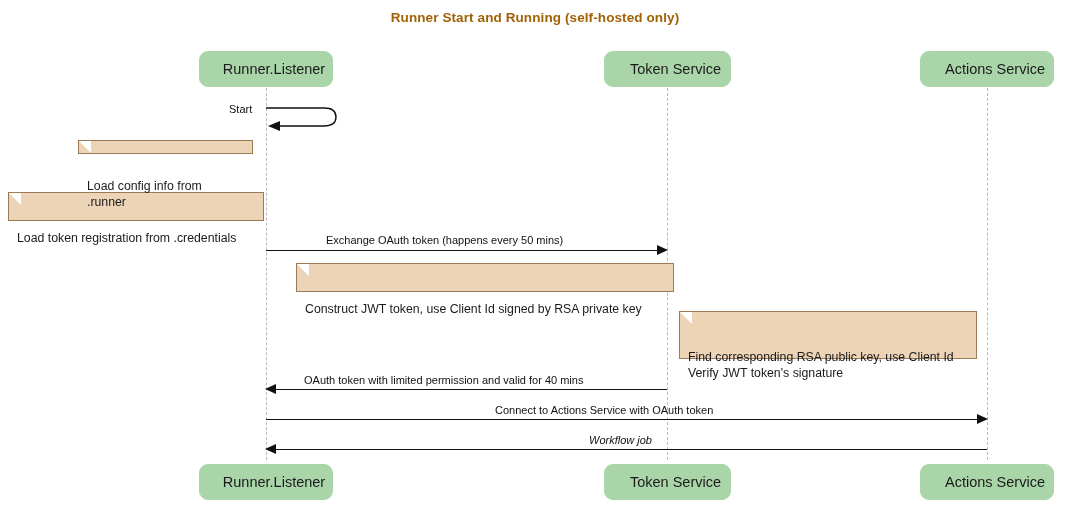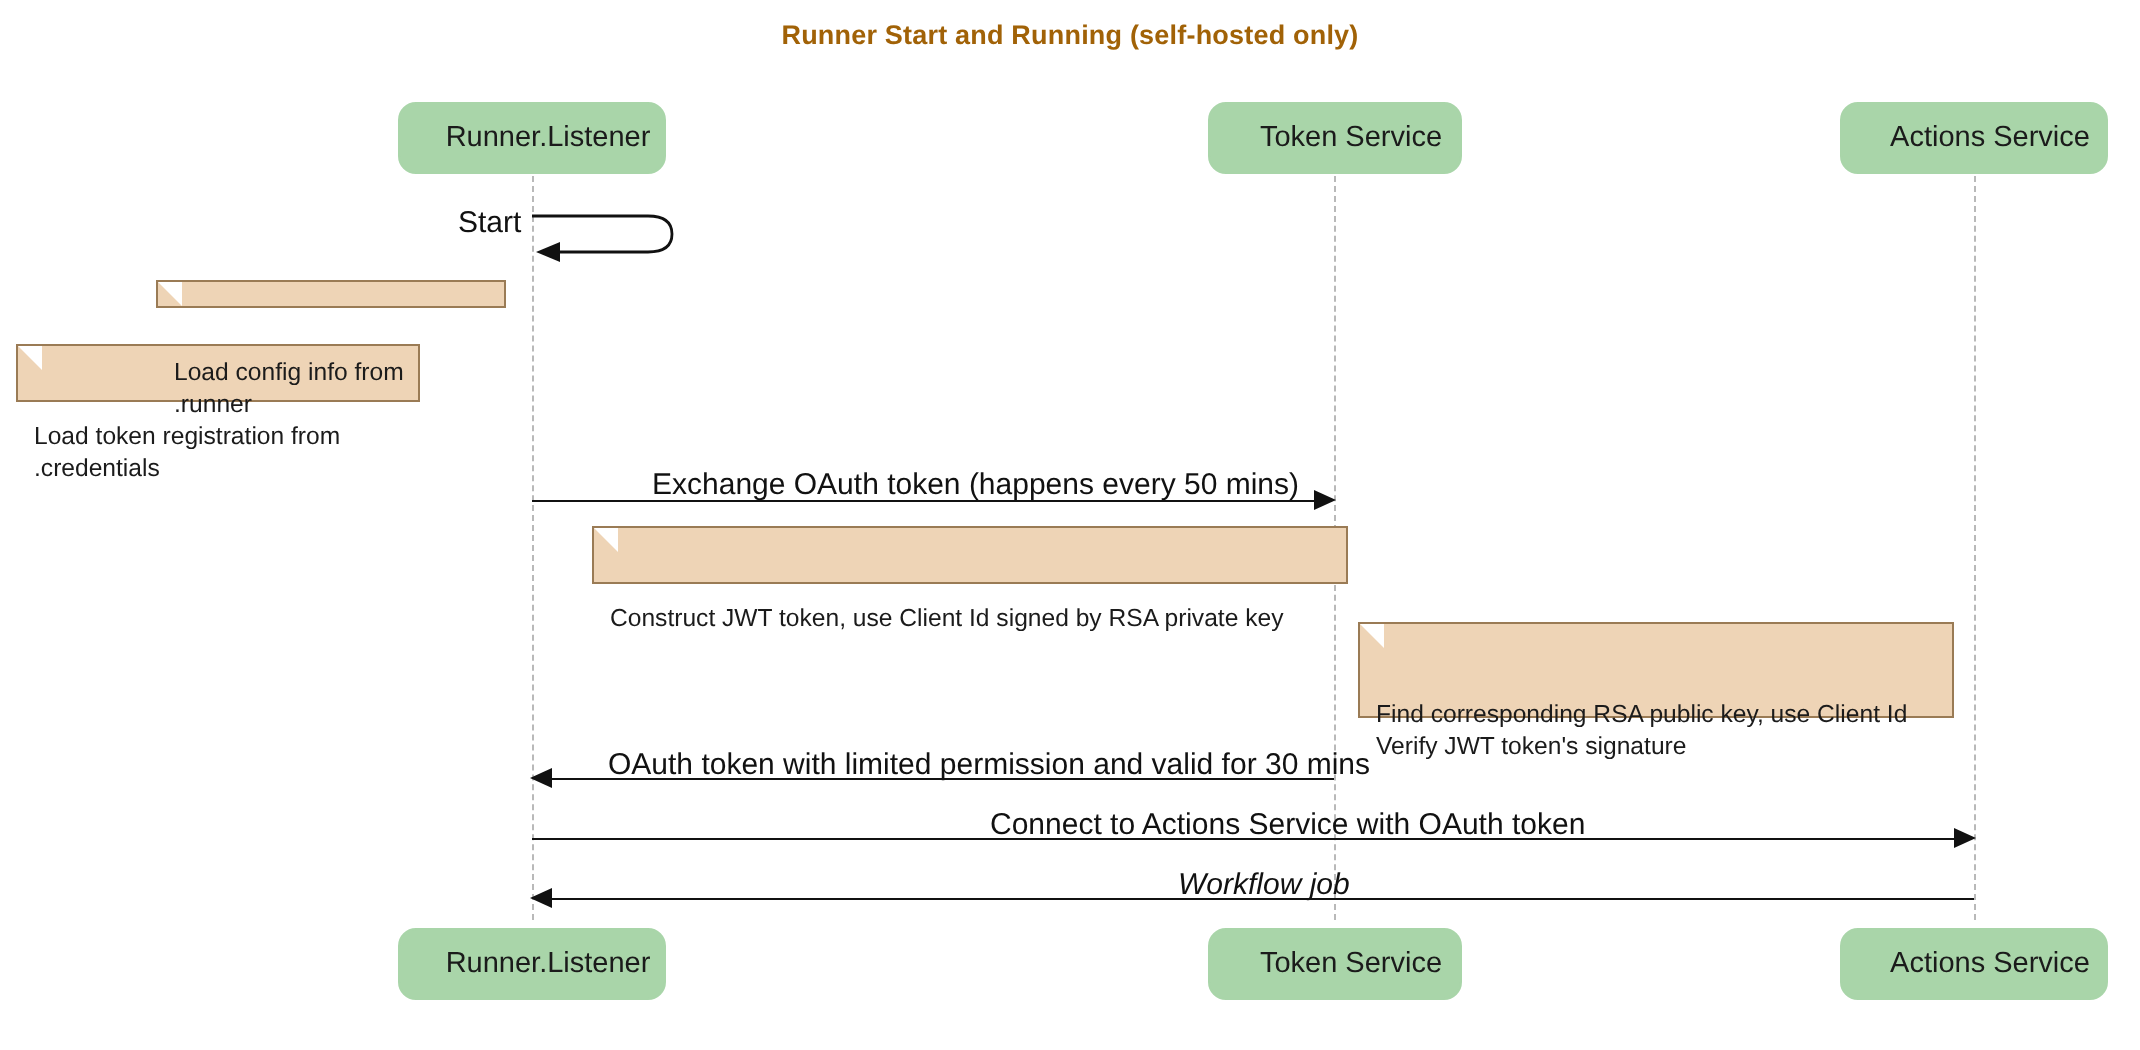--- a/index.html
+++ b/index.html
@@ -83,21 +83,21 @@
   .note-text { position: relative; z-index: 1; display:block; }
 
   
   .msg-line {
     position: absolute;
     height: 0;
     border-top: 1.4px solid #111111;
   }
   .msg-label {
     position: absolute;
-    font-size: 15px;
+    font-size: 11px;
     color: #111111;
     white-space: nowrap;
     background: transparent;
   }
   .arrow-head {
     position: absolute;
     width: 0;
     height: 0;
   }
   .arrow-right {
@@ -144,41 +144,41 @@
       <path d="M0,4 L58,4 Q70,4 70,13 Q70,22 58,22 L12,22" fill="none" stroke="#111111" stroke-width="1.4"></path>
       <polygon points="14,17 14,27 2,22" fill="#111111"></polygon>
     </svg>
   </div>
 
   <div class="note" style="left:78px; top:140px; width:175px; height:14px;">
     <span class="fold-tri"></span>
     <span class="note-text">Load config info from .runner</span>
   </div>
 
-  <div class="note" style="left:8px; top:172px; width:202px; height:29px;">
+  <div class="note" style="left:8px; top:192px; width:256px; height:29px;">
     <span class="fold-tri"></span>
     <span class="note-text">Load token registration from .credentials</span>
   </div>
 
   <div class="msg-label" style="left:326px; top:234px;">Exchange OAuth token (happens every 50 mins)</div>
   <div class="msg-line" style="left:266px; top:250px; width:393px;"></div>
   <div class="arrow-head arrow-right" style="left:657px; top:245px;"></div>
 
   <div class="note" style="left:278px; top:263px; width:378px; height:29px;margin-left:18px;">
     <span class="fold-tri"></span>
     <span class="note-text">Construct JWT token, use Client Id signed by RSA private key</span>
   </div>
 
   <div class="note" style="left:679px; top:311px; width:298px; height:48px;">
     <span class="fold-tri"></span>
     <span class="note-text">Find corresponding RSA public key, use Client Id
 Verify JWT token's signature</span>
   </div>
 
-  <div class="msg-label" style="left:304px; top:374px;">OAuth token with limited permission and valid for 30 mins</div>
+  <div class="msg-label" style="left:304px; top:374px;">OAuth token with limited permission and valid for 40 mins</div>
   <div class="msg-line" style="left:274px; top:389px; width:393px;"></div>
   <div class="arrow-head arrow-left" style="left:265px; top:384px;"></div>
 
   <div class="msg-label" style="left:495px; top:404px;">Connect to Actions Service with OAuth token</div>
   <div class="msg-line" style="left:266px; top:419px; width:713px;"></div>
   <div class="arrow-head arrow-right" style="left:977px; top:414px;"></div>
 
   <div class="msg-label" style="left:589px; top:434px;font-style:italic;">Workflow job</div>
   <div class="msg-line" style="left:274px; top:449px; width:713px;"></div>
   <div class="arrow-head arrow-left" style="left:265px; top:444px;"></div>

